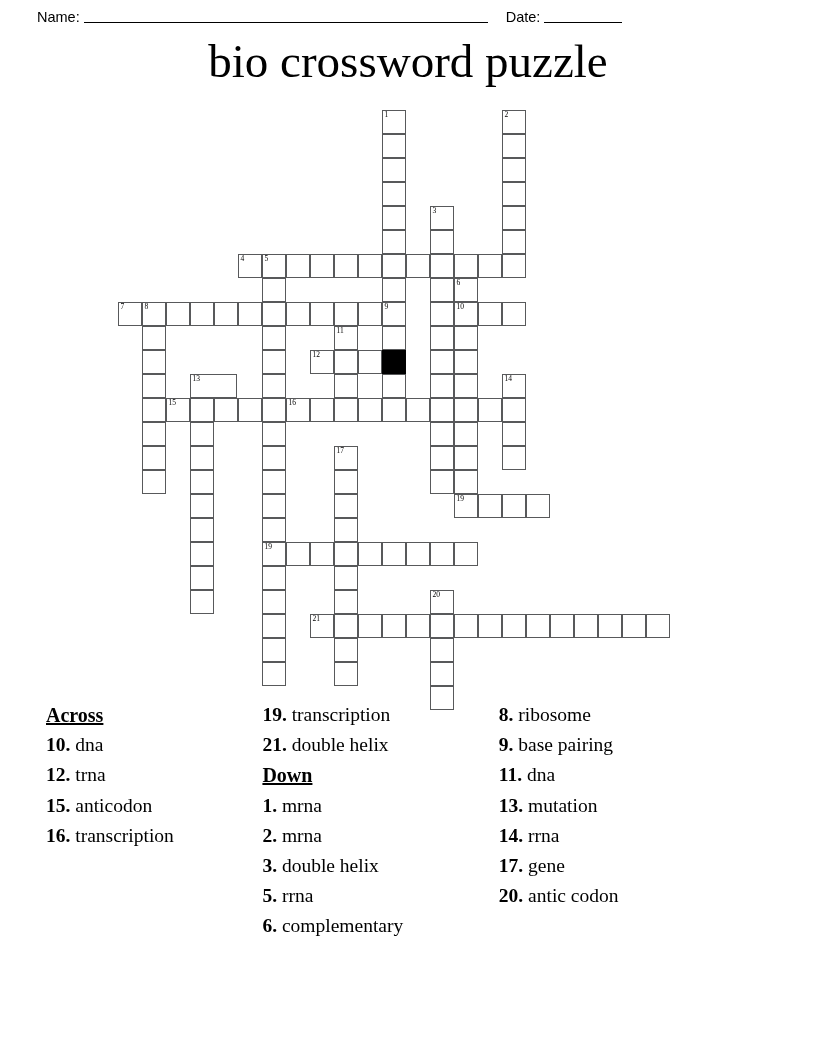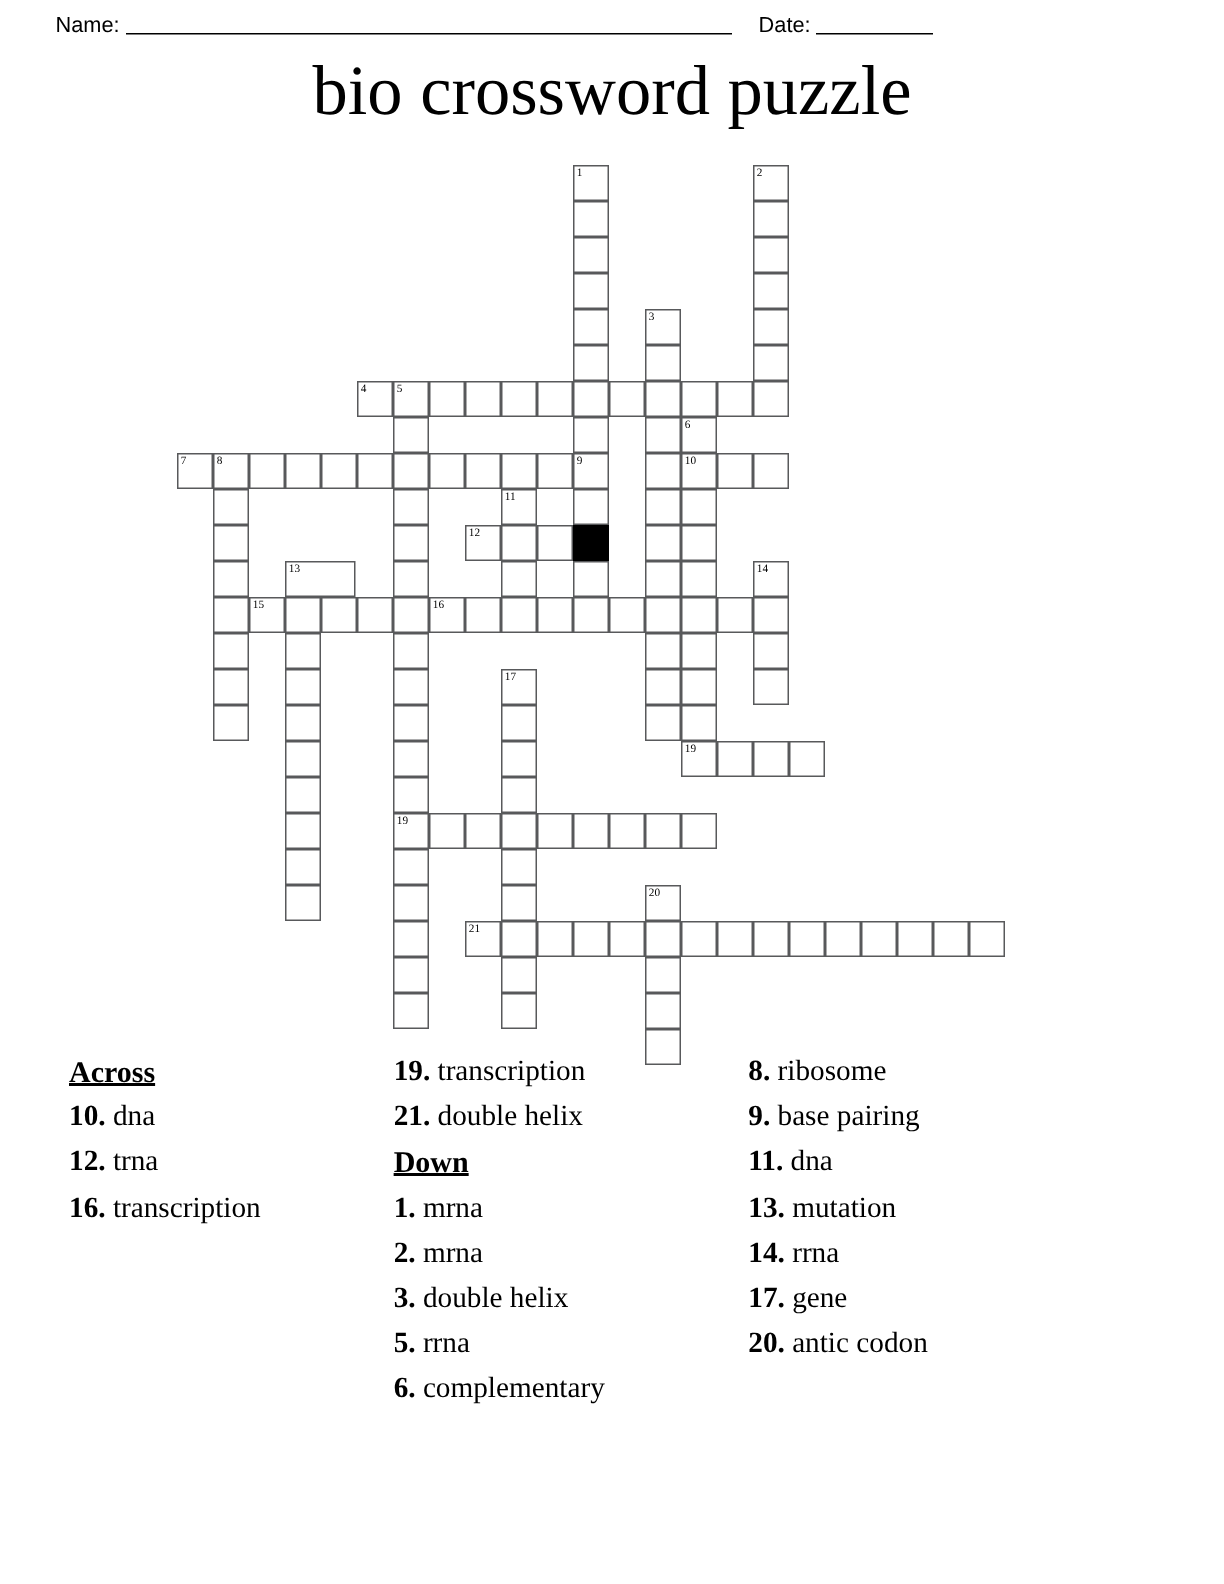--- a/index.html
+++ b/index.html
@@ -334,20 +334,21 @@
     <div class="cell" style="left: 334px; top: 662px;"></div>
     <div class="cell" style="left: 430px; top: 662px;"></div>
     <div class="cell" style="left: 430px; top: 686px;"></div>
   </div>
 
 <div id="clues">
   <div class="clue-col col-1">
       <div class="clue-heading">Across</div>
       <div class="clue-item"><span class="cnum">10.</span><span class="ctext"> dna</span></div>
       <div class="clue-item"><span class="cnum">12.</span><span class="ctext"> trna</span></div>
+      <div class="clue-item"><span class="cnum">15.</span><span class="ctext"> anticodon</span></div>
       <div class="clue-item"><span class="cnum">16.</span><span class="ctext"> transcription</span></div>
     </div>
   <div class="clue-col col-2">
       <div class="clue-item"><span class="cnum">19.</span><span class="ctext"> transcription</span></div>
       <div class="clue-item"><span class="cnum">21.</span><span class="ctext"> double helix</span></div>
       <div class="clue-heading">Down</div>
       <div class="clue-item"><span class="cnum">1.</span><span class="ctext"> mrna</span></div>
       <div class="clue-item"><span class="cnum">2.</span><span class="ctext"> mrna</span></div>
       <div class="clue-item"><span class="cnum">3.</span><span class="ctext"> double helix</span></div>
       <div class="clue-item"><span class="cnum">5.</span><span class="ctext"> rrna</span></div>

